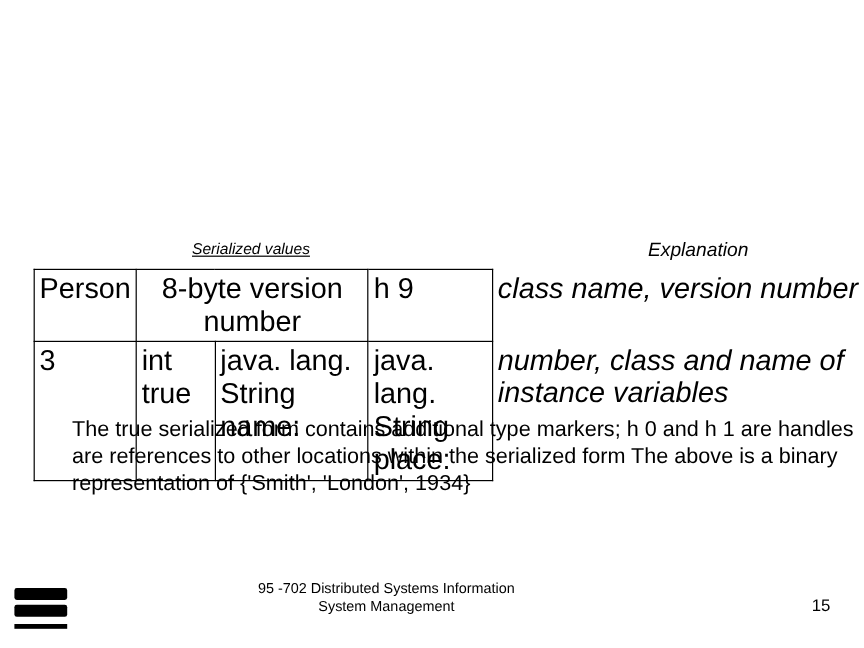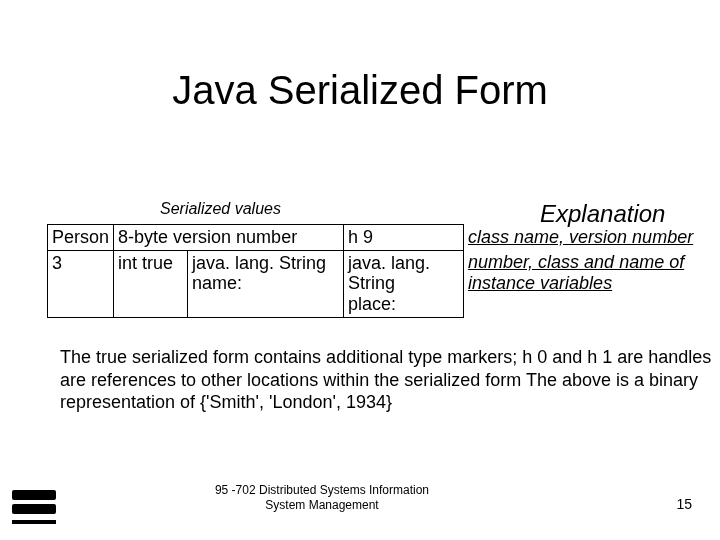--- a/index.html
+++ b/index.html
@@ -1,47 +1,46 @@
 <!DOCTYPE html>
 <html><head>
 <meta charset="utf-8">
 <style>
   * { margin: 0; padding: 0; box-sizing: border-box; }
   html, body { width: 720px; height: 540px; background: #fff; font-family: Arial, Helvetica, sans-serif; color: #000; }
   .slide { width: 720px; height: 540px; position: relative; padding: 0; }
   .title { font-size: 40px; text-align: center; padding-top: 68px; font-weight: normal; }
   .headers { position: absolute; top: 200px; left: 0; width: 720px; }
-  .sv { position: absolute; left: 160px; top: 0; font-style: italic; font-size: 16px; }
-  .expl { position: absolute; left: 540px; top: 0; font-style: italic; font-size: 24px; }
-  table { position: absolute; top: 224px; left: 47px; border-collapse: collapse; font-size: 18px; }
+  .sv { position: absolute; left: 160px; top: 0; font-style: italic; font-size: 13px; text-decoration: underline; }
+  .expl { position: absolute; left: 540px; top: 0; font-style: italic; font-size: 16px; }
+  table { position: absolute; top: 224px; left: 28px; border-collapse: collapse; font-size: 24px; }
   table td { border: 1.5px solid #000; padding: 2px 4px; vertical-align: top; line-height: 1.15; }
-  td.noborder { border: none; font-style: italic; white-space: nowrap; text-decoration: underline; }
+  td.noborder { border: none; font-style: italic; white-space: nowrap; }
   .para { position: absolute; top: 346px; left: 20px; width: 680px; font-size: 18px; line-height: 1.25; margin-left: 40px; }
   .footer { position: absolute; bottom: 28px; width: 644px; text-align: center; font-size: 12px; line-height: 1.2; }
   .pagenum { position: absolute; bottom: 28px; right: 28px; font-size: 14px; }
   .logo { position: absolute; bottom: 16px; left: 12px; }
   .logo .bar { width: 44px; height: 10px; background: #000; margin-top: 4px; border-radius: 2px; }
   .logo .base { width: 44px; height: 4px; background: #000; margin-top: 6px; }
 </style>
 </head>
 <body>
 
 <div class="slide">
-  <h1 class="title">Java Serialized Form</h1>
 
   <div class="headers">
     <div class="sv">Serialized values</div>
     <div class="expl">Explanation</div>
   </div>
 
   <table>
     <tbody>
         <tr>
       <td style="width:62px">Person</td>
-      <td colspan="2" style="width:230px">8-byte version number</td>
+      <td colspan="2" style="text-align:center;width:230px">8-byte version number</td>
       <td style="width:120px">h 9</td>
       <td class="noborder">class name, version number</td>
     </tr>
     <tr>
       <td>3</td>
       <td style="width:70px">int true</td>
       <td style="width:148px;white-space:pre-line">java. lang. String
 name:</td>
       <td style="white-space:pre-line">java. lang. String
 place:</td>

